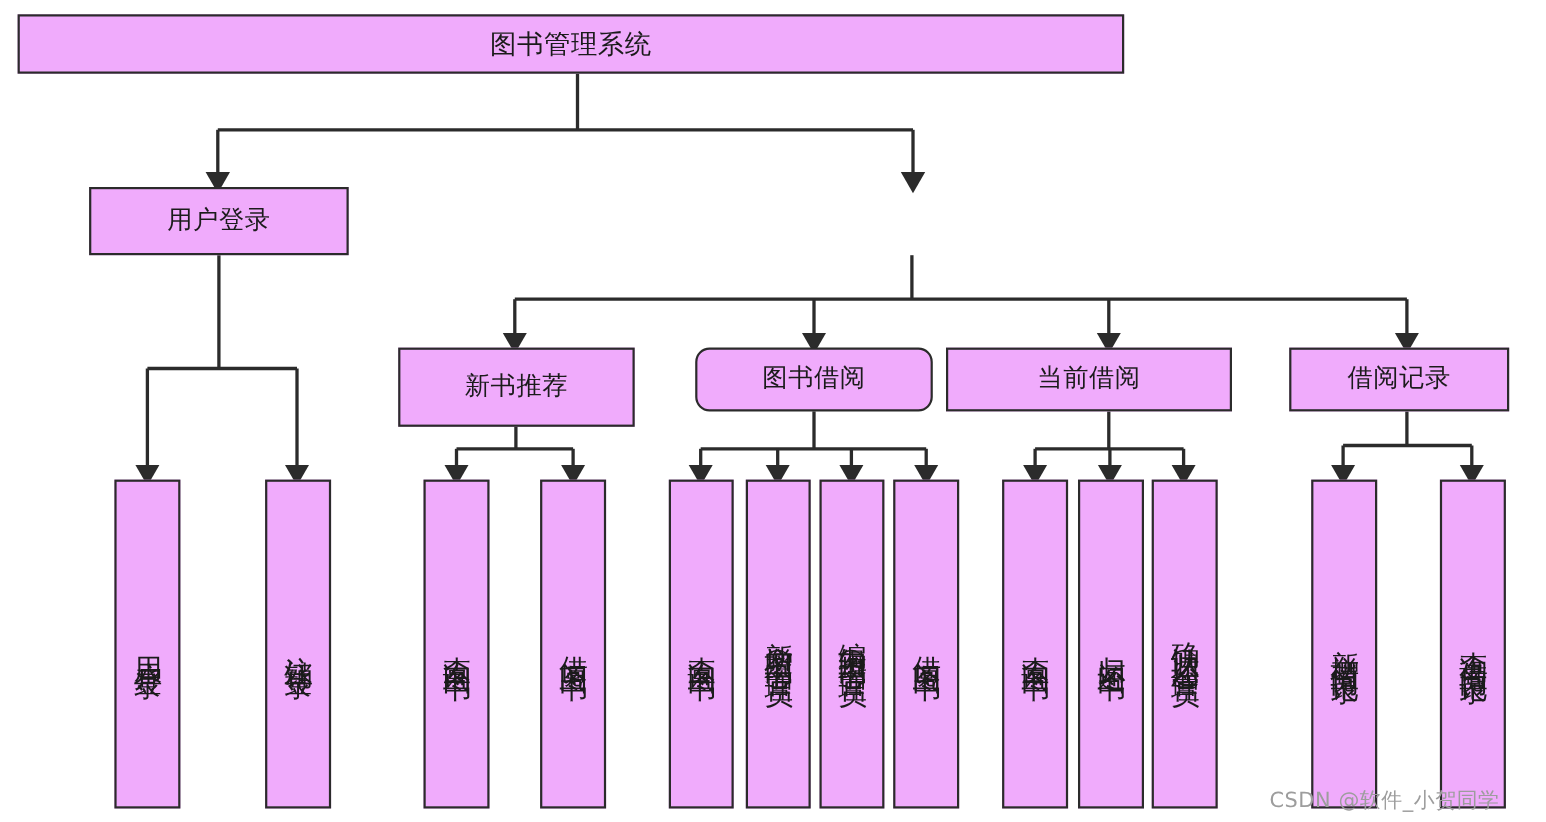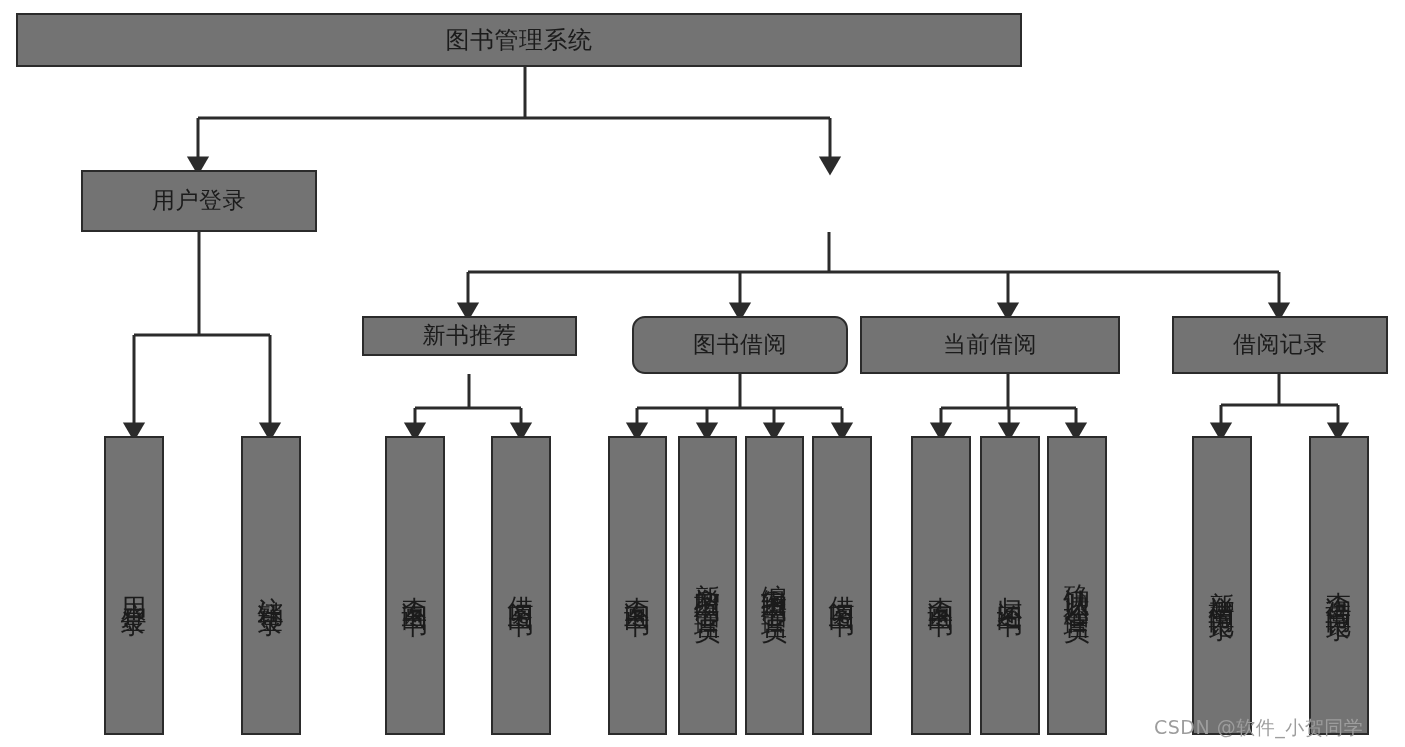--- a/index.html
+++ b/index.html
@@ -22,21 +22,21 @@
   #wires {
     position: absolute;
     left: 0;
     top: 0;
     width: 1405px;
     height: 747px;
   }
   .node {
     position: absolute;
     box-sizing: border-box;
-    background: #737373;
+    background: #f0abfc;
     border: 2px solid #2b2b2b;
     display: flex;
     align-items: center;
     justify-content: center;
     color: #1b1b1b;
     z-index: 2;
   }
   .node-label {
     display: block;
     text-align: center;
@@ -129,33 +129,33 @@
 
   <div class="node root horizontal" style="left:16px; top:13px; width:1006px; height:54px;">
     <span class="node-label">图书管理系统</span>
   </div>
 
   <div class="node horizontal" style="left:81px; top:170px; width:236px; height:62px;">
     <span class="node-label">用户登录</span>
   </div>
 
 
-  <div class="node horizontal" style="left:362px; top:316px; width:215px; height:40px;">
+  <div class="node horizontal" style="left:362px; top:316px; width:215px; height:72px;">
     <span class="node-label">新书推荐</span>
   </div>
 
   <div class="node horizontal" style="left:632px; top:316px; width:216px; height:58px;border-radius:13px;">
     <span class="node-label">图书借阅</span>
   </div>
 
   <div class="node horizontal" style="left:860px; top:316px; width:260px; height:58px;">
     <span class="node-label">当前借阅</span>
   </div>
 
-  <div class="node horizontal" style="left:1172px; top:316px; width:216px; height:58px;">
+  <div class="node horizontal" style="left:1172px; top:316px; width:200px; height:58px;">
     <span class="node-label">借阅记录</span>
   </div>
 
   <div class="node vertical" style="left:104px; top:436px; width:60px; height:299px;">
     <span class="node-label">用户登录</span>
   </div>
 
   <div class="node vertical" style="left:241px; top:436px; width:60px; height:299px;">
     <span class="node-label">注销登录</span>
   </div>

